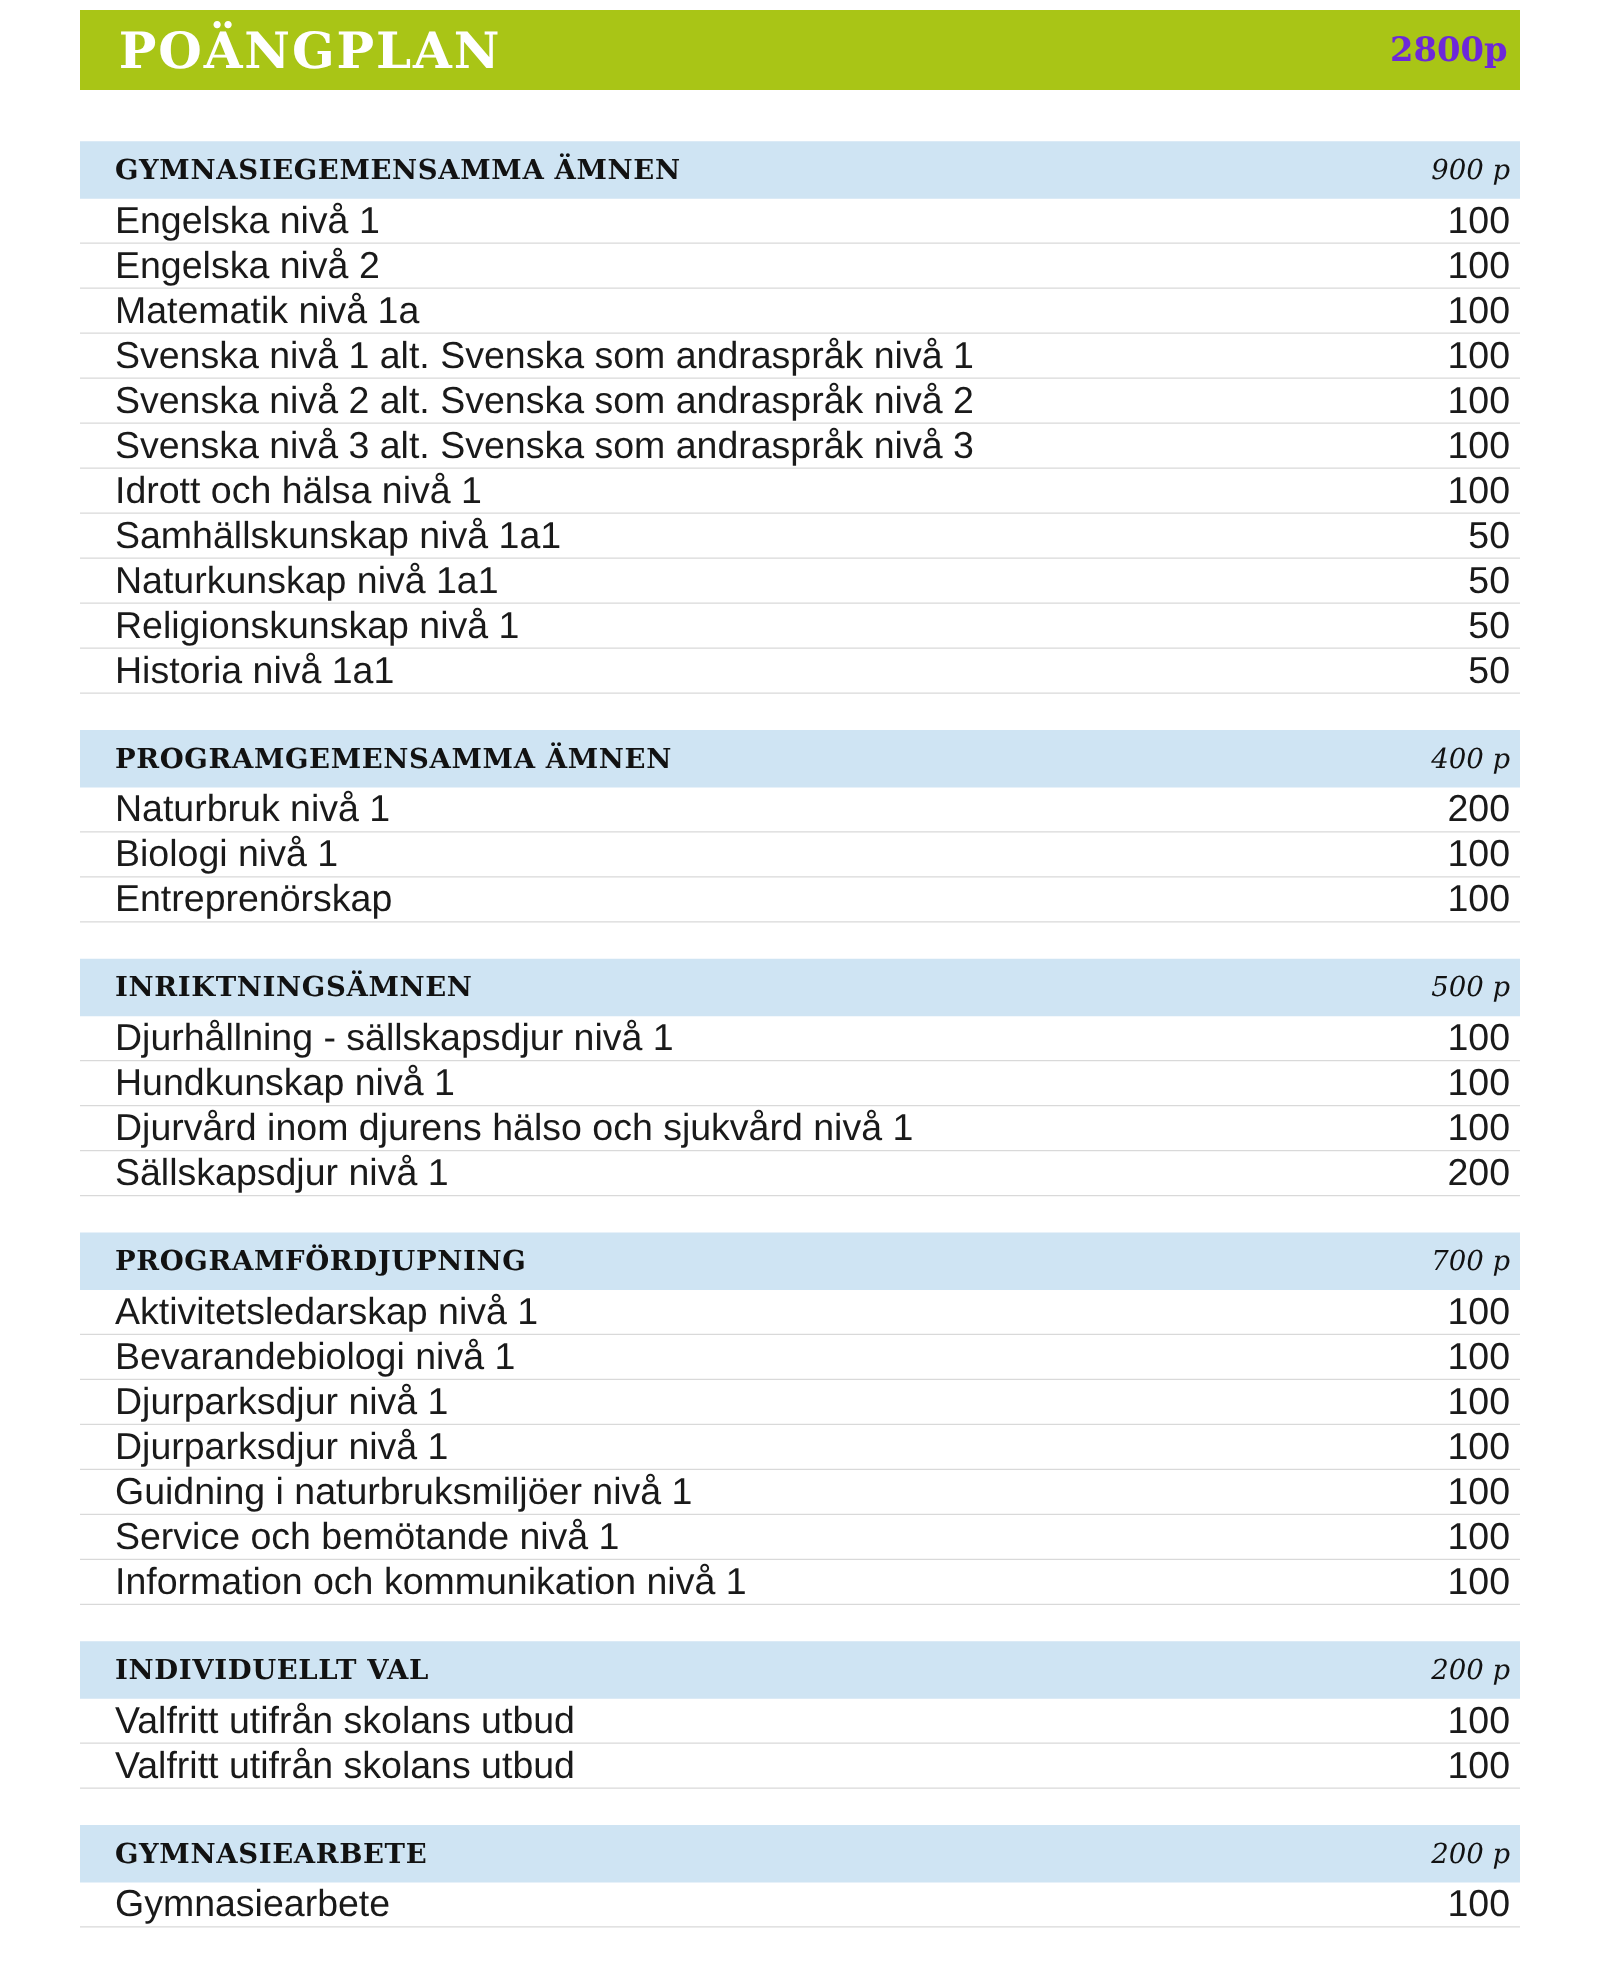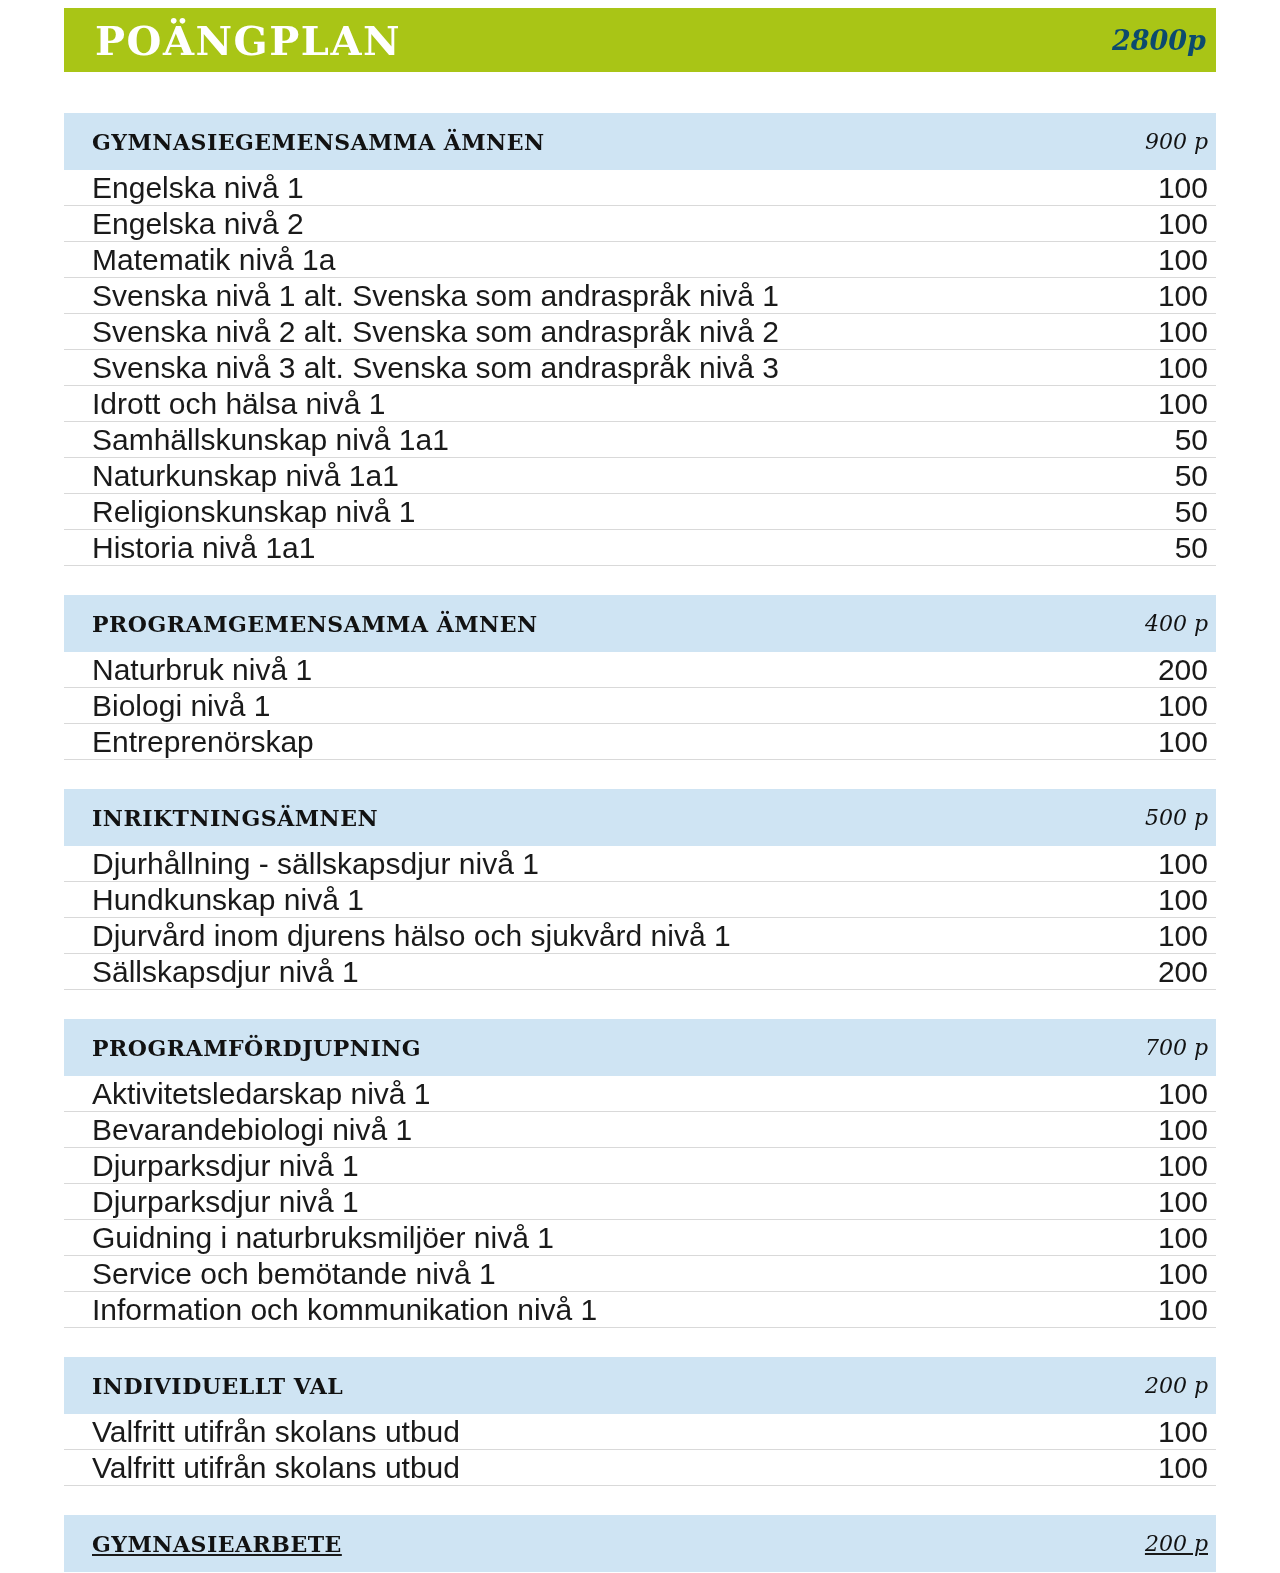--- a/index.html
+++ b/index.html
@@ -22,32 +22,31 @@
   }
   .banner-title {
     font-family: "DejaVu Serif", serif;
     font-weight: 700;
     font-size: 40px;
     letter-spacing: 1.5px;
     color: var(--color-banner_text, #ffffff);
   }
   .banner-points {
     font-family: "DejaVu Serif", serif;
-    font-style: italic;
     font-weight: 700;
     font-size: 27px;
-    color: #0c4a6e;
+    color: #6d28d9;
   }
 
   .block { margin-bottom: 29px; }
-  .block:last-child { margin-bottom: 0; text-decoration: underline; }
+  .block:last-child { margin-bottom: 0; }
 
   .block-header {
     background: var(--color-section_header_bg, #cfe4f3);
-    height: 57px;
+    height: 46px;
     display: flex;
     align-items: center;
     justify-content: space-between;
     padding: 0 8px 0 28px;
   }
   .block-title {
     font-family: "DejaVu Serif", serif;
     font-weight: 700;
     font-size: 22px;
     letter-spacing: 0.5px;

